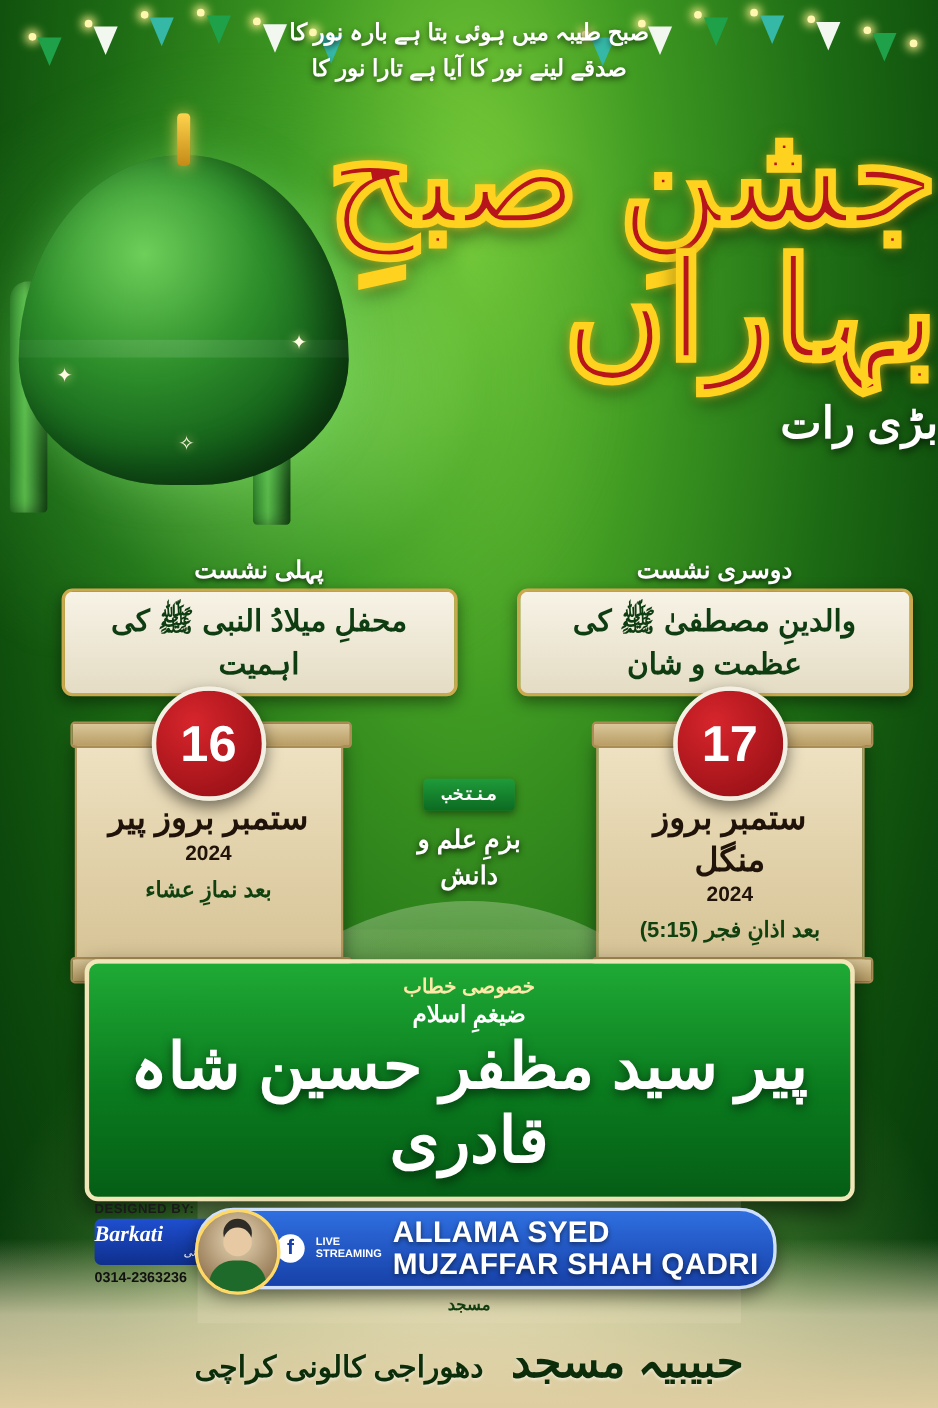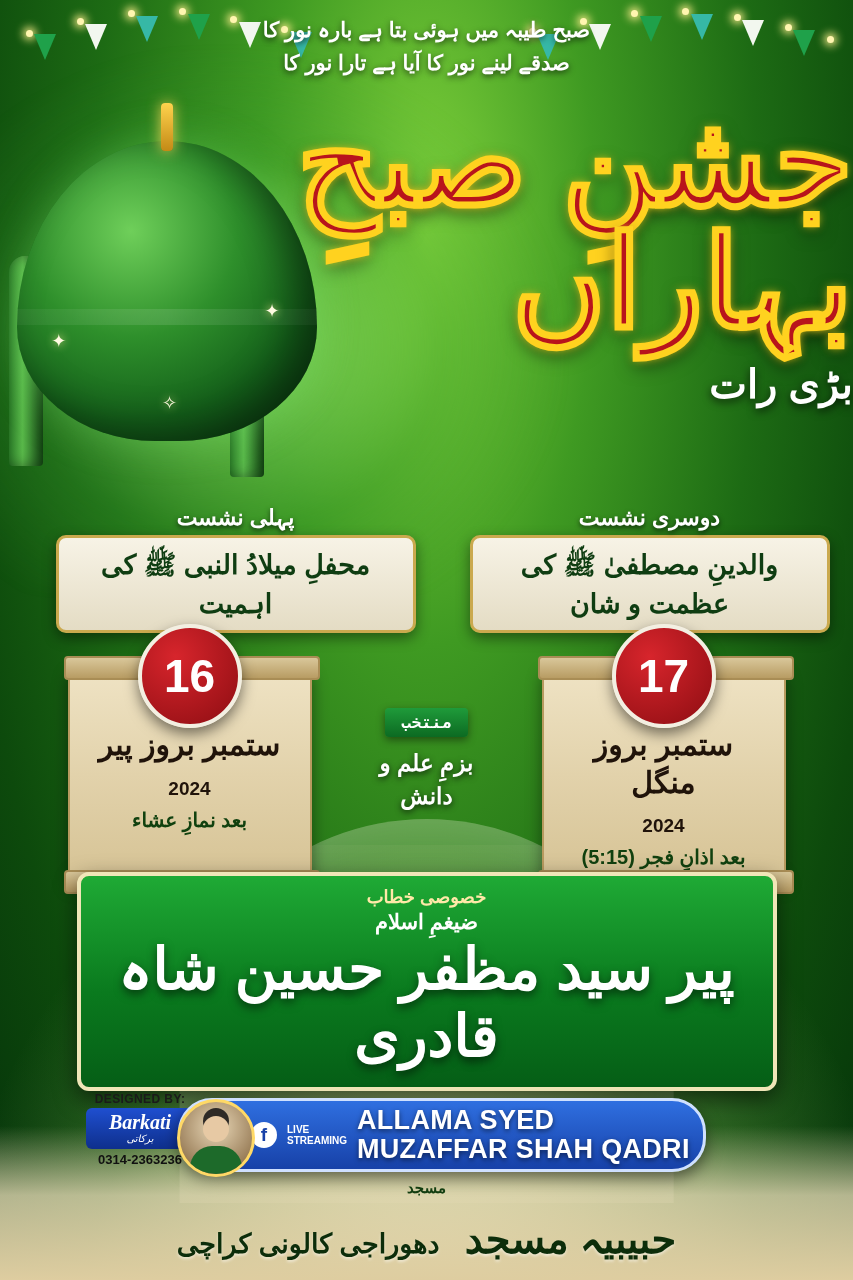--- a/index.html
+++ b/index.html
@@ -280,21 +280,21 @@
     color: #20130a;
   }
   .scroll-date {
     font-size: 30px;
     font-weight: bold;
     line-height: 1.25;
   }
   .scroll-year {
     font-size: 19px;
     font-weight: bold;
-    margin-top: 14px;
+    margin-top: 2px;
   }
   .scroll-time {
     font-size: 20px;
     font-weight: bold;
     margin-top: 8px;
     color: #11410f;
   }
 
   .mid-topic {
     width: 150px;
@@ -435,21 +435,20 @@
     letter-spacing: .3px;
     text-shadow: 0 2px 5px rgba(0,0,0,.55);
   }
 
   
   .designer {
     position: absolute;
     left: 48px;
     top: 1092px;
     width: 108px;
-    text-align: center;
     padding-left: 38px;
   }
   .designer-label {
     color: #1a1a1a;
     font-size: 12px;
     font-weight: bold;
     letter-spacing: .4px;
   }
   .designer-logo {
     margin-top: 2px;

